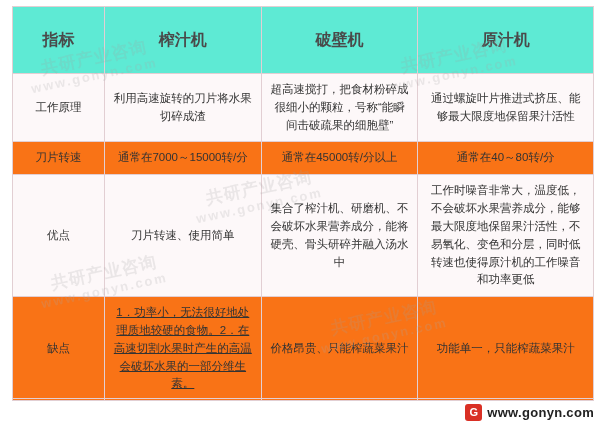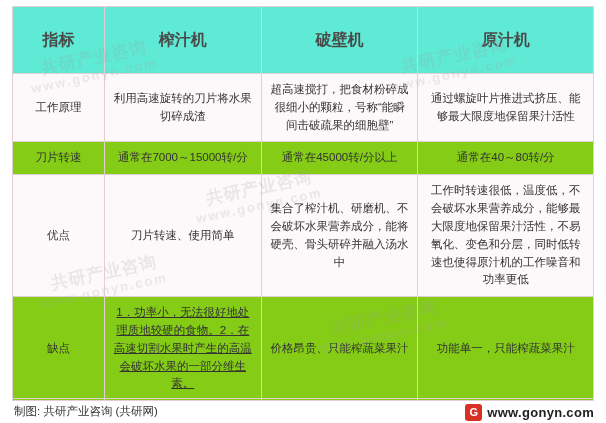--- a/index.html
+++ b/index.html
@@ -68,21 +68,21 @@
     color: #4a4a4a;
     font-weight: bold;
     font-size: 16px;
     height: 26px;
     padding: 20px 4px;
   }
   table.data tbody tr.odd td {
     background: #fdf8f9;
   }
   table.data tbody tr.even td {
-    background: #84cc16;
+    background: #f97316;
   }
   td.label {
     color: #3a3a3a;
     font-size: 12px;
   }
   td.para {
     text-align: left;
     text-decoration: underline;
   }
   .col-0 { width: 88px; }
@@ -178,33 +178,32 @@
       <tr class="even">
         <td class="label">刀片转速</td>
         <td>通常在7000～15000转/分</td>
         <td>通常在45000转/分以上</td>
         <td>通常在40～80转/分</td>
       </tr>
       <tr class="odd">
         <td class="label">优点</td>
         <td>刀片转速、使用简单</td>
         <td>集合了榨汁机、研磨机、不会破坏水果营养成分，能将硬壳、骨头研碎并融入汤水中</td>
-        <td>工作时转速很低，温度低，不会破坏水果营养成分，能够最大限度地保留果汁活性，不易氧化、变色和分层，同时低转速也使得原汁机的工作噪音和功率更低</td>
+        <td>工作时噪音非常大，温度低，不会破坏水果营养成分，能够最大限度地保留果汁活性，不易氧化、变色和分层，同时低转速也使得原汁机的工作噪音和功率更低</td>
       </tr>
       <tr class="even">
         <td class="label">缺点</td>
         <td class="para">1．功率小，无法很好地处理质地较硬的食物。2．在高速切割水果时产生的高温会破坏水果的一部分维生素。</td>
         <td>价格昂贵、只能榨蔬菜果汁</td>
         <td>功能单一，只能榨蔬菜果汁</td>
       </tr>
     </tbody>
   </table>
 
   <div class="footer-rule"></div>
 
-  <div class="source">制图: 共研产业咨询 (共研网)</div>
 
   <div class="brand">
     <div class="brand-mark">G</div>
     <div class="brand-text">www.gonyn.com</div>
   </div>
 
 </div>
 
 </body></html>

